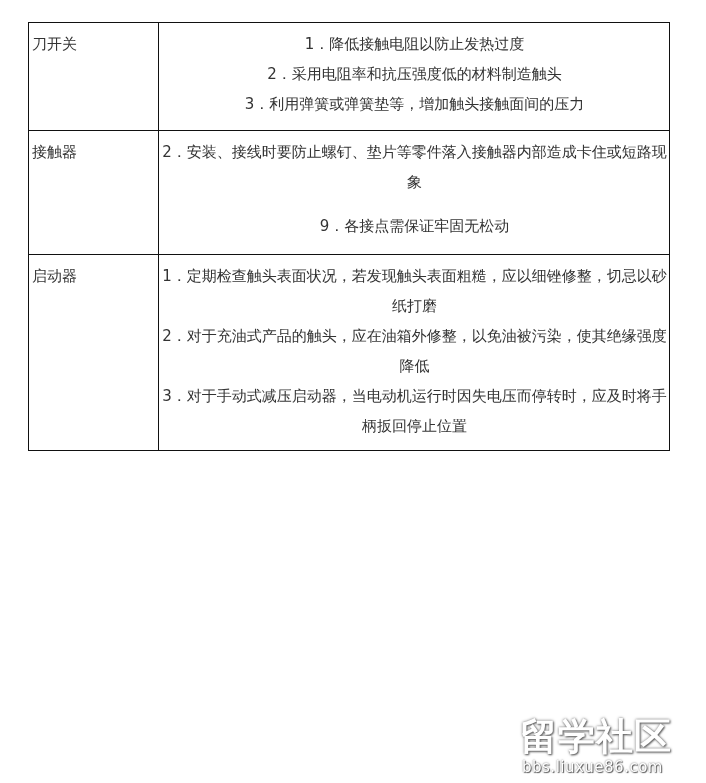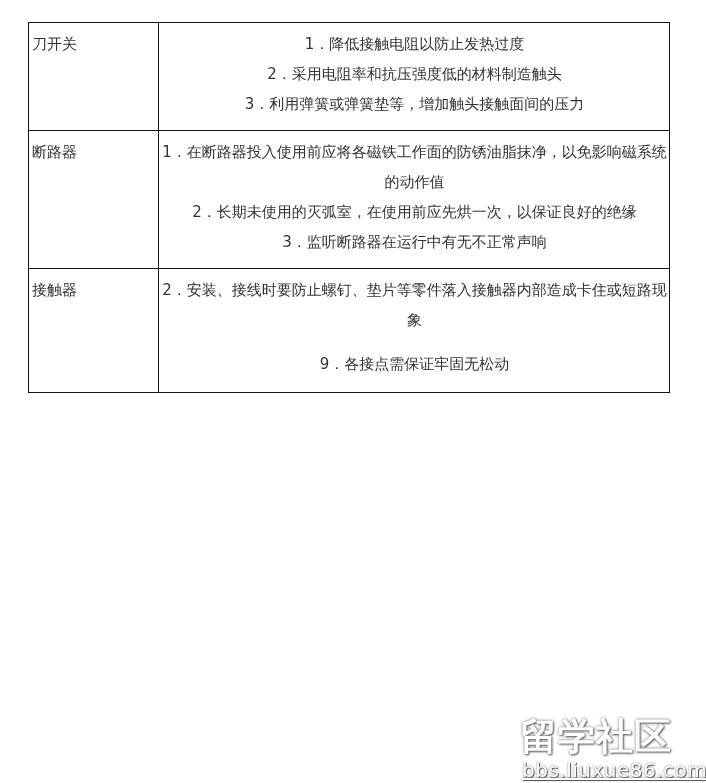--- a/index.html
+++ b/index.html
@@ -12,51 +12,51 @@
   td.name { width: 124px; }
   td.desc { width: 505px; padding-right: 4px; }
   .line { display: block; text-align: center; }
   .gap { display: block; height: 14px; }
   .watermark { position: absolute; left: 520px; top: 712px; width: 160px; height: 70px;
                pointer-events: none; }
   .wm-main { position: absolute; left: 0; top: 0; font-size: 37px; font-weight: bold;
              color: #ffffff; letter-spacing: 1px;
              text-shadow: 0 0 3px #777, 1px 1px 2px #555; white-space: nowrap;
              font-family: "DejaVu Sans", sans-serif; }
-  .wm-sub { position: absolute; left: 2px; top: 46px; font-size: 20px; color: #ffffff;
+  .wm-sub { position: absolute; left: 2px; top: 46px; font-size: 15px; color: #ffffff;
             text-shadow: 0 0 2px #666, 1px 1px 1px #555; white-space: nowrap; letter-spacing: 0.5px;
-            font-family: "DejaVu Sans", sans-serif; text-decoration: underline; }
+            font-family: "DejaVu Sans", sans-serif; }
 </style>
 </head>
 <body>
 
 <table class="maint">
   <tbody>
     <tr style="height:108px">
       <td class="name">刀开关</td>
       <td class="desc">
         <span class="line">1．降低接触电阻以防止发热过度</span>
         <span class="line">2．采用电阻率和抗压强度低的材料制造触头</span>
         <span class="line">3．利用弹簧或弹簧垫等，增加触头接触面间的压力</span>
       </td>
     </tr>
-    <tr style="height:138px">
-      <td class="name">断路器</td>
-      <td class="desc">
-        <span class="line">1．在断路器投入使用前应将各磁铁工作面的防锈油脂抹净，以免影响磁系统的动作值</span>
-        <span class="line">2．长期未使用的灭弧室，在使用前应先烘一次，以保证良好的绝缘</span>
-        <span class="line">3．监听断路器在运行中有无不正常声响</span>
-      </td>
-    </tr>
     <tr style="height:124px">
       <td class="name">接触器</td>
       <td class="desc">
         <span class="line">2．安装、接线时要防止螺钉、垫片等零件落入接触器内部造成卡住或短路现象</span>
         <span class="gap"></span>
         <span class="line">9．各接点需保证牢固无松动</span>
+      </td>
+    </tr>
+    <tr style="height:196px">
+      <td class="name">启动器</td>
+      <td class="desc">
+        <span class="line">1．定期检查触头表面状况，若发现触头表面粗糙，应以细锉修整，切忌以砂纸打磨</span>
+        <span class="line">2．对于充油式产品的触头，应在油箱外修整，以免油被污染，使其绝缘强度降低</span>
+        <span class="line">3．对于手动式减压启动器，当电动机运行时因失电压而停转时，应及时将手柄扳回停止位置</span>
       </td>
     </tr>
   </tbody>
 </table>
 
 <div class="watermark">
   <span class="wm-main">留学社区</span>
   <span class="wm-sub">bbs.liuxue86.com</span>
 </div>
 

